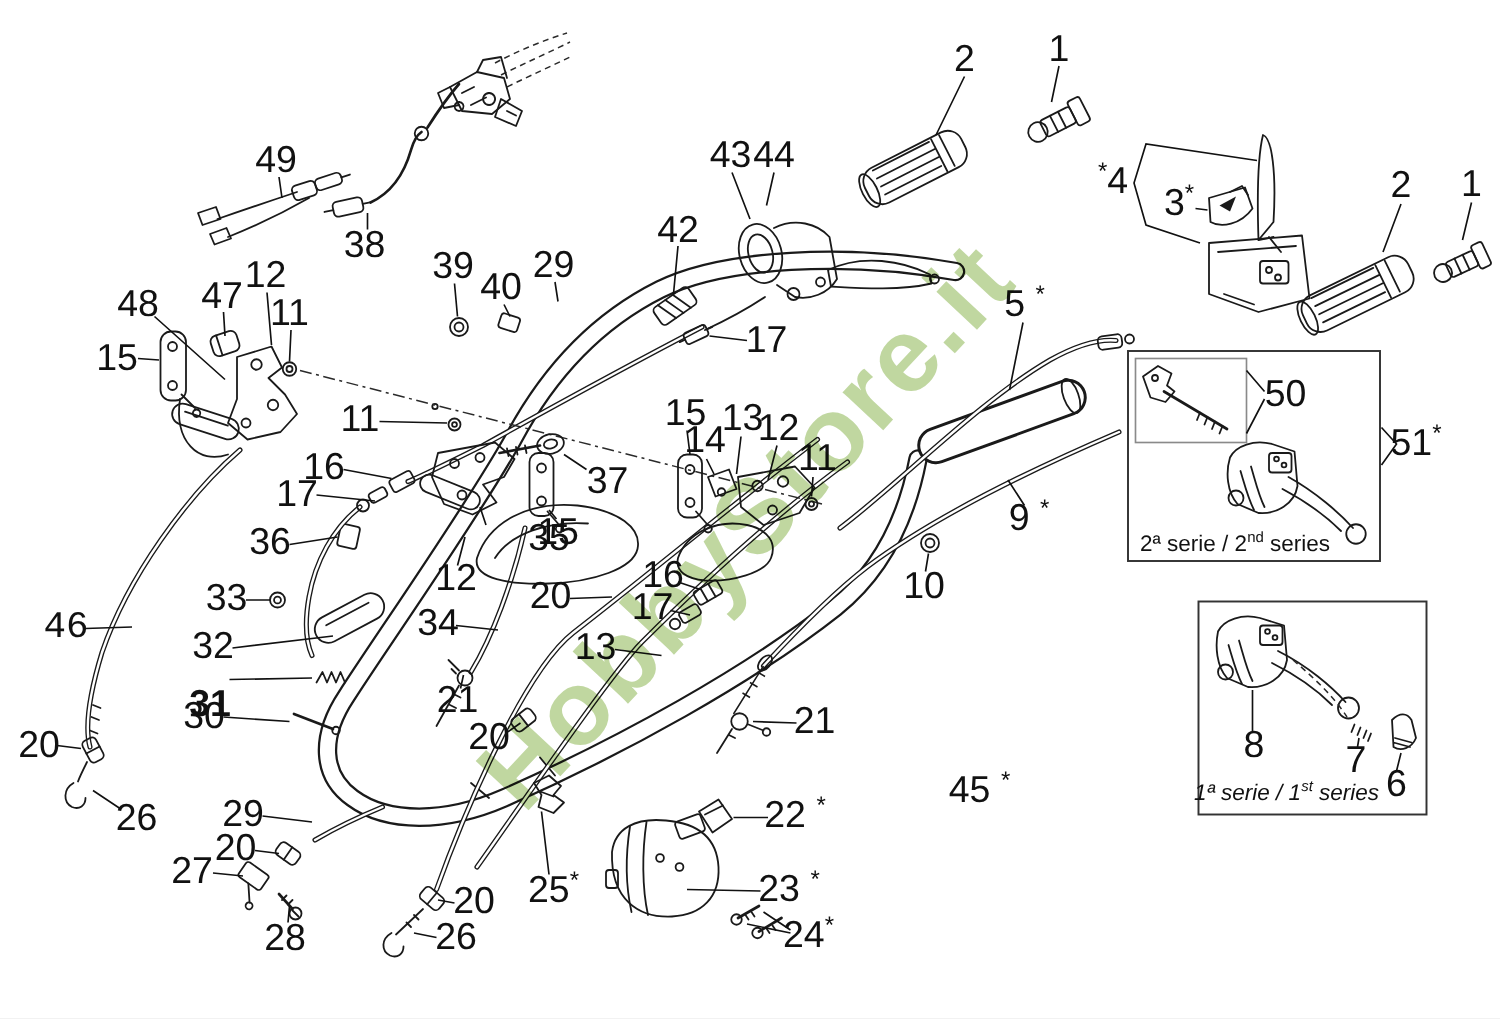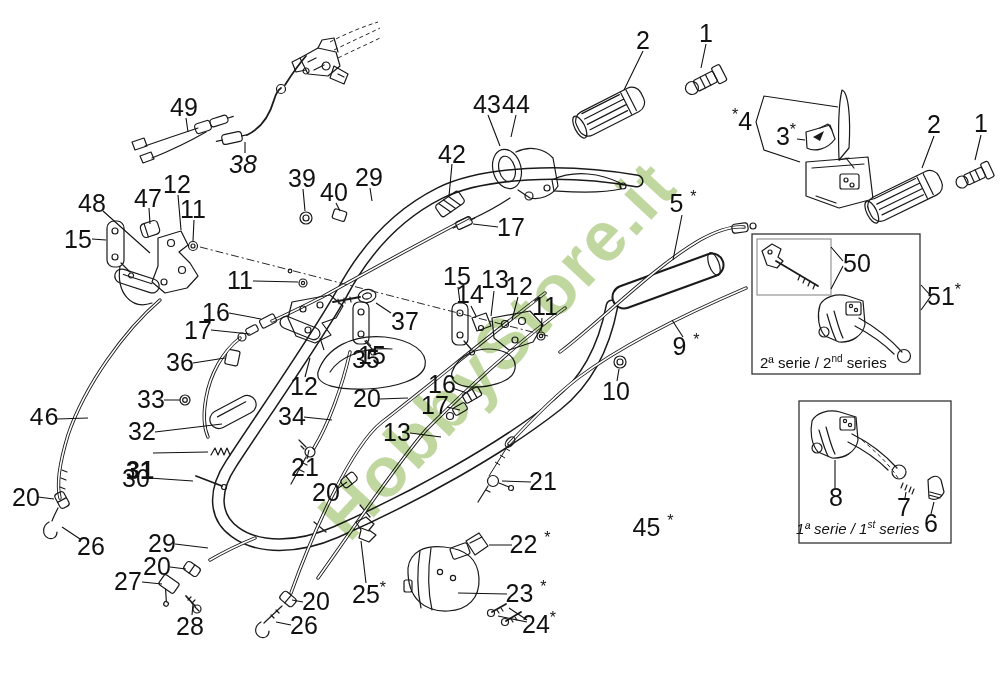--- a/index.html
+++ b/index.html
@@ -373,21 +373,21 @@
       M683,337 L672,320 M617,381 L619,369 M531,482 L502,481 M512,545 L489,545 M507,594 L458,593
       M835,488 L835,460 M905,498 L906,492 M931,514 L934,502"></path>
     <path class="ldr" d="M527,620 L509,608 M527,622 L498,616"></path>
     <path class="ldr" d="M921,285 L931,296 L921,310"></path>
     <path class="ldr" d="M838,107 L764,96 L756,122 L764,150 L800,162"></path>
   </g>
 </svg>
 
 <div id="labels">
       <div class="plabel" style="left: 184px; top: 107px;">49</div>
-      <div class="plabel" style="left: 243px; top: 164px; font-style: italic;">38</div>
+      <div class="plabel" style="left: 243px; top: 164px;">38</div>
       <div class="plabel" style="left: 92px; top: 203px;">48</div>
       <div class="plabel" style="left: 148px; top: 198px;">47</div>
       <div class="plabel" style="left: 177px; top: 184px;">12</div>
       <div class="plabel" style="left: 193px; top: 209px;">11</div>
       <div class="plabel" style="left: 78px; top: 239px;">15</div>
       <div class="plabel" style="left: 302px; top: 178px;">39</div>
       <div class="plabel" style="left: 334px; top: 192px;">40</div>
       <div class="plabel" style="left: 369px; top: 177px;">29</div>
       <div class="plabel" style="left: 452px; top: 154px;">42</div>
       <div class="plabel" style="left: 487px; top: 104px;">43</div>

